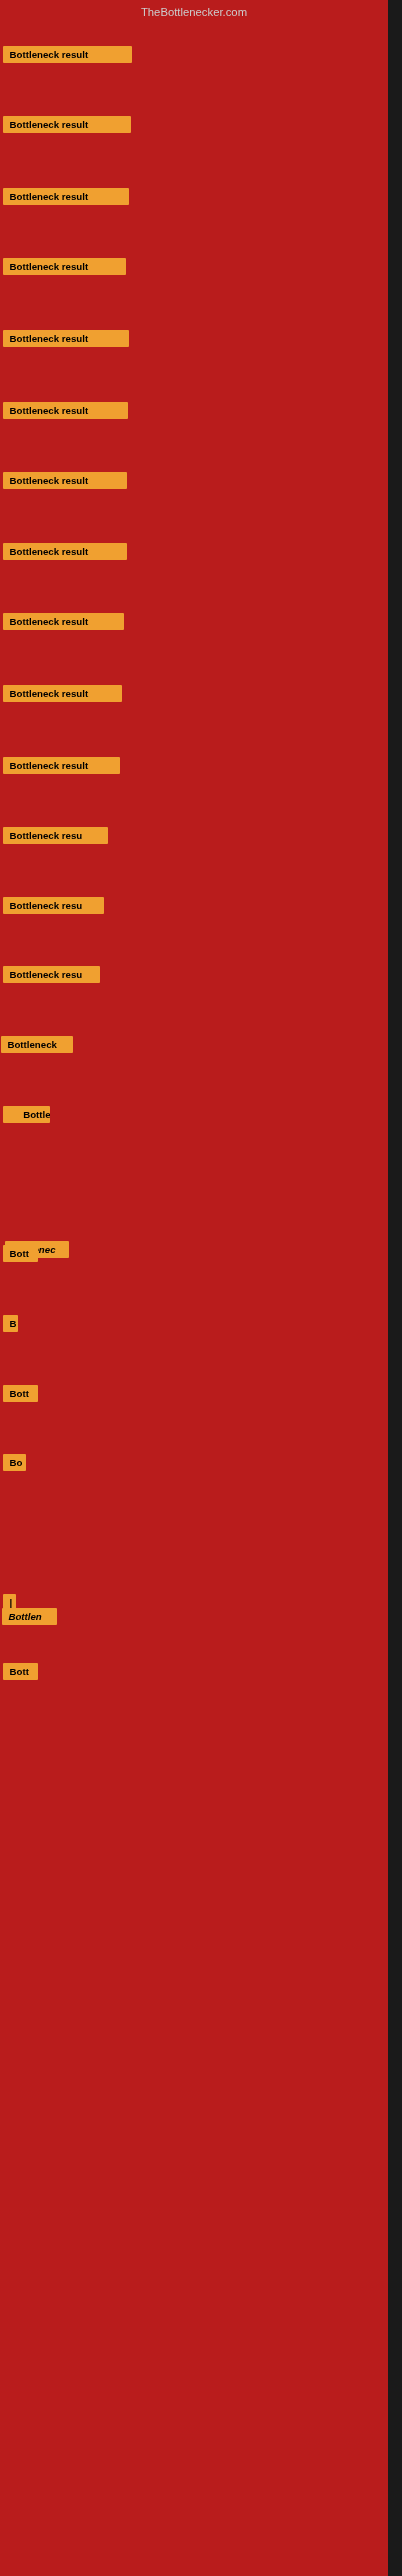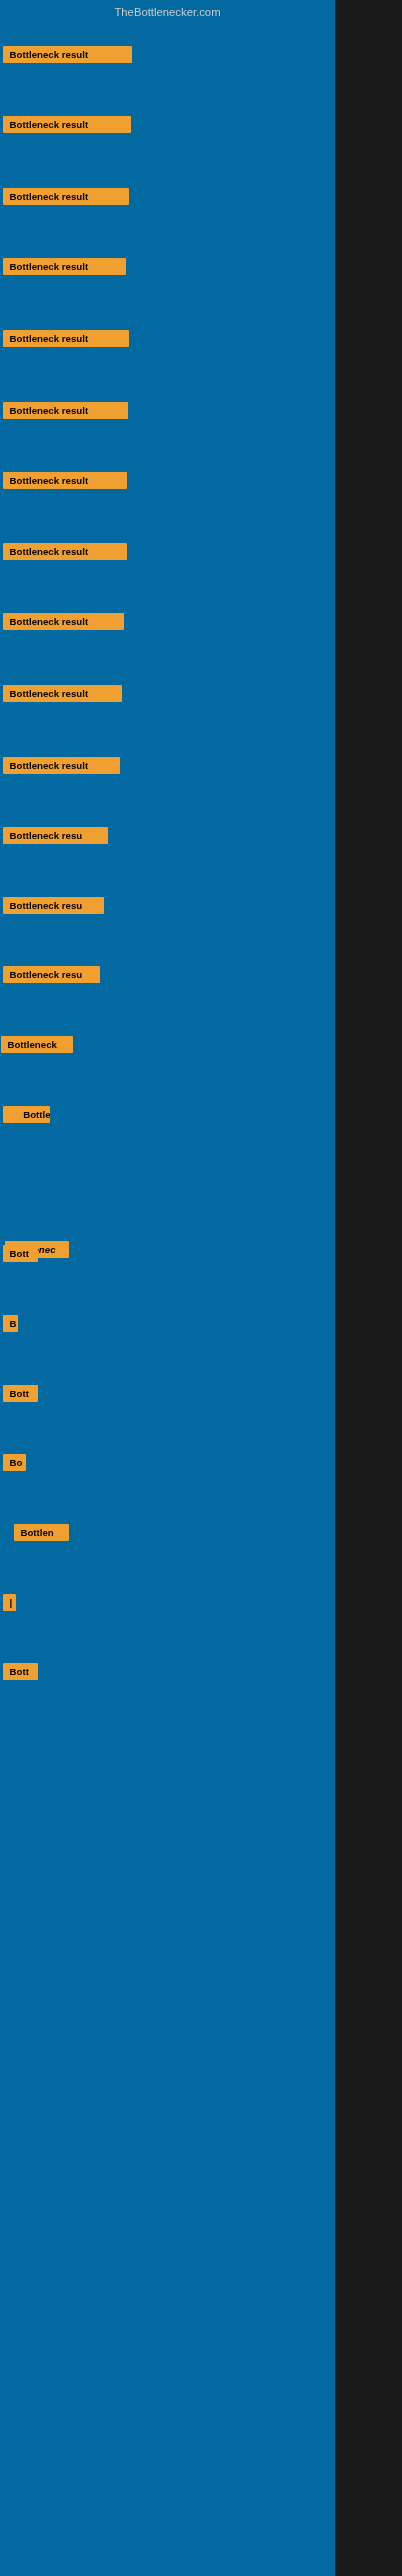--- a/index.html
+++ b/index.html
@@ -32,21 +32,21 @@
       font-weight: bold;
       padding: 3.2px 6.4px;
       border-radius: 1px;
       white-space: nowrap;
       overflow: hidden;
     }
   </style>
 </head>
 <body>
 
-<div style="position: relative; width: 335px; min-height: 2576px; background: #0369a1;">
+<div style="position: relative; width: 388px; min-height: 2576px; background: #b91c1c;">
 
   <div class="site-title">TheBottlenecker.com</div>
 
   <div id="results-container">
 
   <div style="position: absolute; left: 0px; top: 46px; padding-left: 3.2px;"><span class="bottleneck-label" style="max-width: 129px; width: 129px;">Bottleneck result</span></div>
       <div style="position: absolute; left: 0px; top: 116px; padding-left: 3.2px;"><span class="bottleneck-label" style="max-width: 128px; width: 128px;">Bottleneck result</span></div>
       <div style="position: absolute; left: 0px; top: 188px; padding-left: 3.2px;"><span class="bottleneck-label" style="max-width: 126px; width: 126px;">Bottleneck result</span></div>
       <div style="position: absolute; left: 0px; top: 258px; padding-left: 3.2px;"><span class="bottleneck-label" style="max-width: 123px; width: 123px;">Bottleneck result</span></div>
       <div style="position: absolute; left: 0px; top: 330px; padding-left: 3.2px;"><span class="bottleneck-label" style="max-width: 126px; width: 126px;">Bottleneck result</span></div>
@@ -59,19 +59,19 @@
       <div style="position: absolute; left: 0px; top: 827px; padding-left: 3.2px;"><span class="bottleneck-label" style="max-width: 105px; width: 105px;">Bottleneck resu</span></div>
       <div style="position: absolute; left: 0px; top: 897px; padding-left: 3.2px;"><span class="bottleneck-label" style="max-width: 101px; width: 101px;">Bottleneck resu</span></div>
       <div style="position: absolute; left: 0px; top: 966px; padding-left: 3.2px;"><span class="bottleneck-label" style="max-width: 97px; width: 97px;">Bottleneck resu</span></div>
       <div style="position: absolute; left: 0px; top: 1036px; padding-left: 1px;"><span class="bottleneck-label" style="max-width: 72px; width: 72px;">Bottleneck</span></div>
       <div style="position: absolute; left: 0px; top: 1106px; padding-left: 3.2px;"><span class="bottleneck-label" style="max-width: 47px; width: 47px; padding-left: 20px;">Bottle</span></div>
       <div style="position: absolute; left: 0px; top: 1241px; padding-left: 5px; font-style: italic;"><span class="bottleneck-label" style="max-width: 64px; width: 64px;">Bottlenec</span></div>
       <div style="position: absolute; left: 0px; top: 1245px; padding-left: 3.2px;"><span class="bottleneck-label" style="max-width: 35px; width: 35px;">Bott</span></div>
       <div style="position: absolute; left: 0px; top: 1315px; padding-left: 3.2px;"><span class="bottleneck-label" style="max-width: 14.5px; width: 14.5px;">B</span></div>
       <div style="position: absolute; left: 0px; top: 1385px; padding-left: 3.2px;"><span class="bottleneck-label" style="max-width: 35px; width: 35px;">Bott</span></div>
       <div style="position: absolute; left: 0px; top: 1454px; padding-left: 3.2px;"><span class="bottleneck-label" style="max-width: 22.5px; width: 22.5px; text-align: center;">Bo</span></div>
-      <div style="position: absolute; left: 0px; top: 1524px; padding-left: 14px;"><span class="bottleneck-label" style="max-width: 55px; width: 55px;">Bottlen</span></div>
+      <div style="position: absolute; left: 0px; top: 1608px; padding-left: 2px; font-style: italic;"><span class="bottleneck-label" style="max-width: 55px; width: 55px;">Bottlen</span></div>
       <div style="position: absolute; left: 0px; top: 1594px; padding-left: 3.2px;"><span class="bottleneck-label" style="max-width: 6.4px; width: 6.4px;">|</span></div>
       <div style="position: absolute; left: 0px; top: 1663px; padding-left: 3.2px;"><span class="bottleneck-label" style="max-width: 35px; width: 35px;">Bott</span></div>
     </div>
 
 </div>
 
 
 </body></html>

